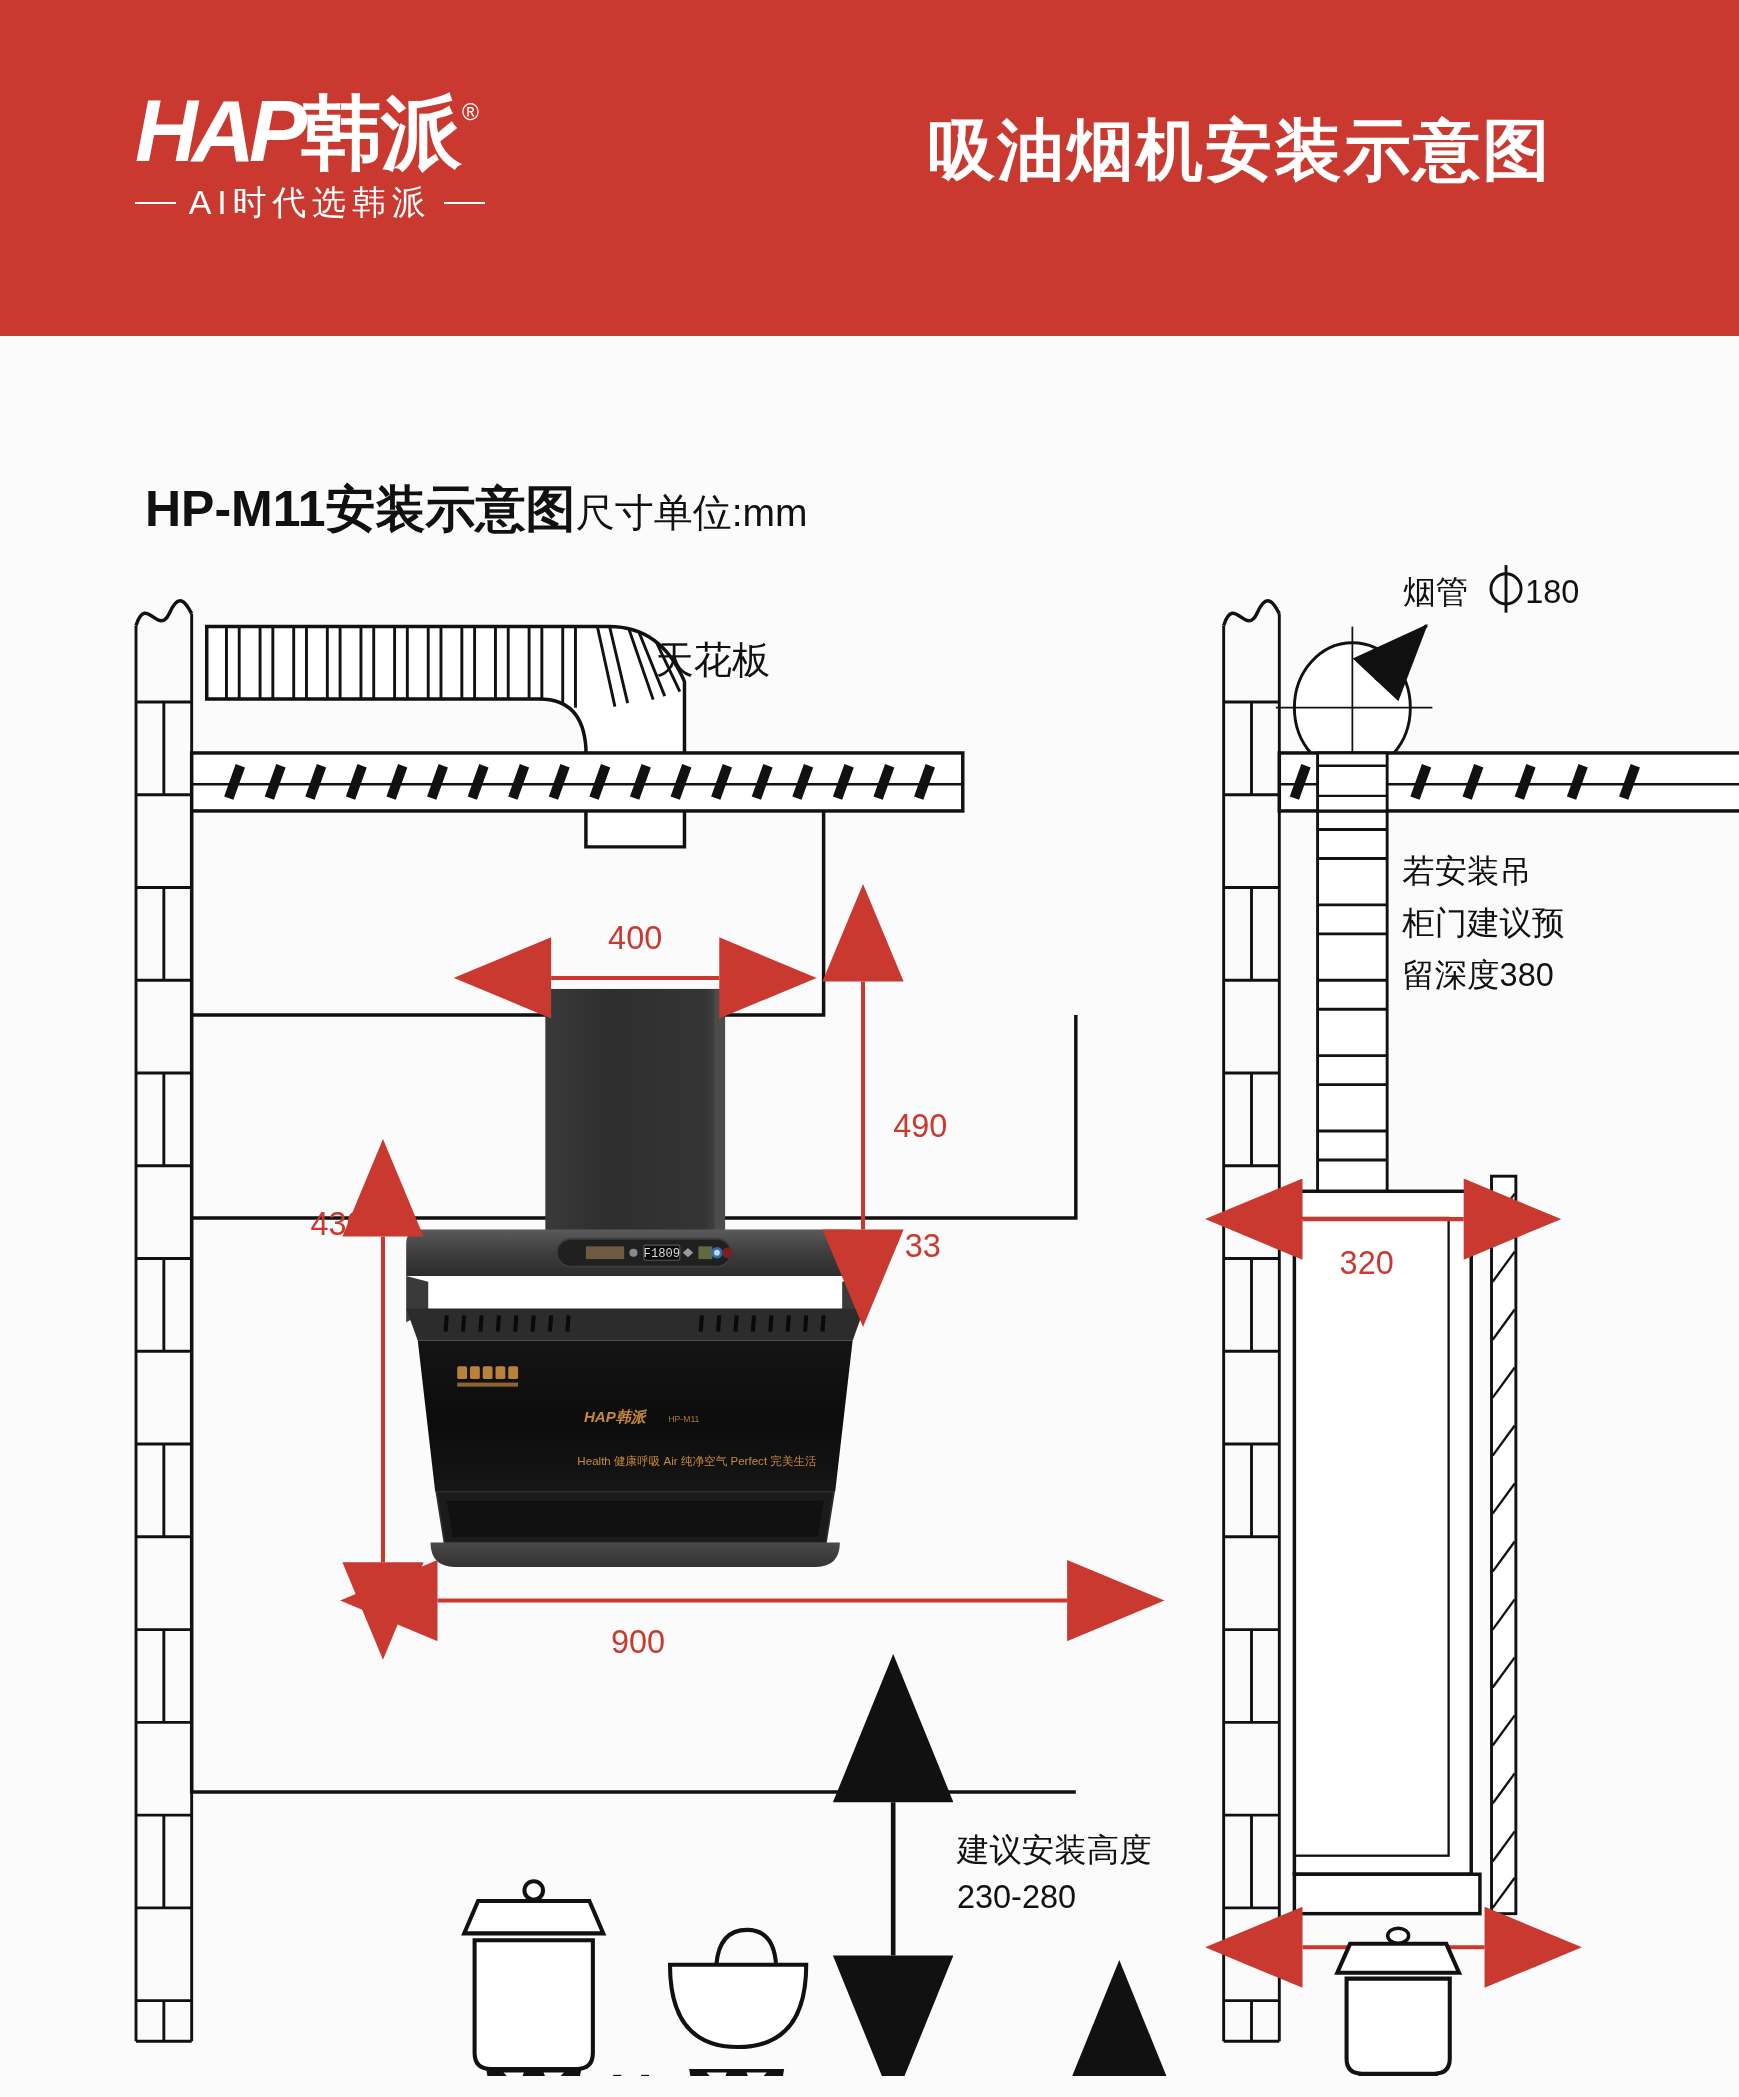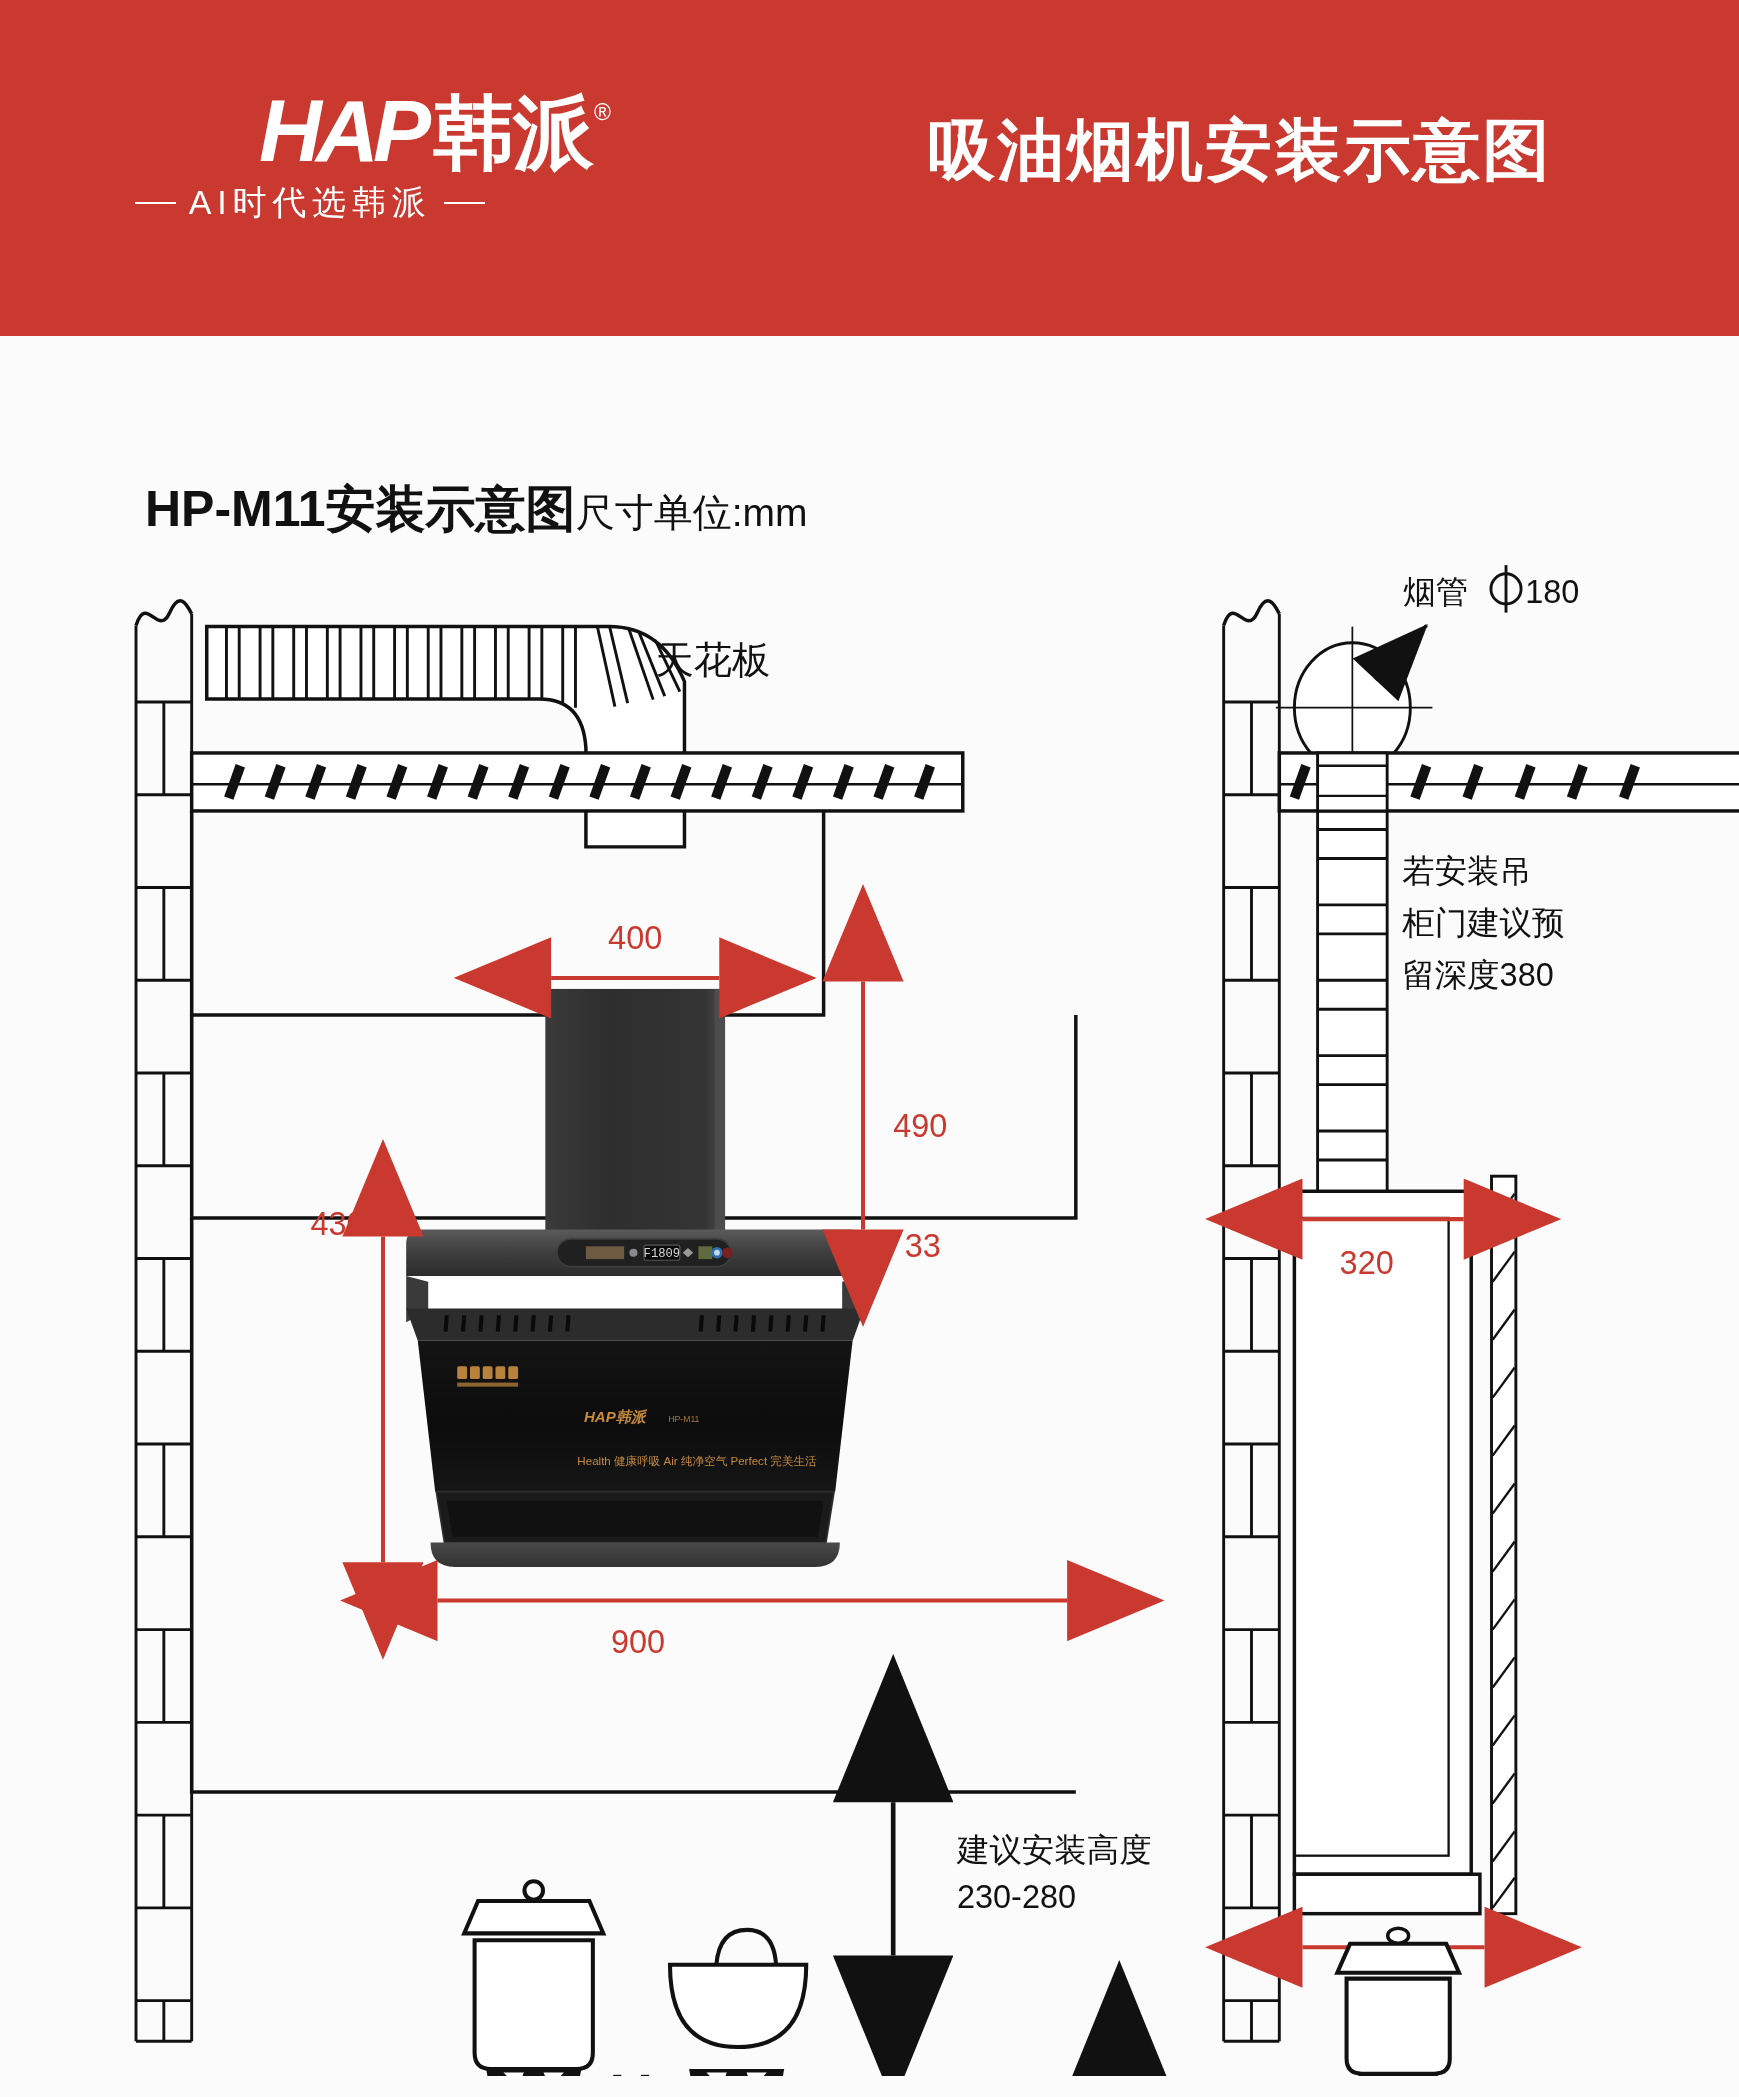--- a/index.html
+++ b/index.html
@@ -2,24 +2,24 @@
 <html style="font-size:9.3px"><head>
 <meta charset="utf-8">
 <style>
   html,body{margin:0;padding:0;background:#ffffff;}
   body{width:1740px;height:2097px;font-family:"Liberation Sans","DejaVu Sans",sans-serif;overflow:hidden;}
   .page{position:relative;width:1740px;height:2097px;background:#fbfbfb;}
 
   
   .banner{position:absolute;left:0;top:0;width:1740px;height:336px;background:#c9392f;}
   .logo-wrap{position:absolute;left:135px;top:87px;width:476px;}
-  .logo-row{display:flex;align-items:flex-end;color:#fff;justify-content:flex-end;}
+  .logo-row{display:flex;align-items:flex-end;color:#fff;}
   .logo-hap{font-size:87px;font-weight:bold;font-style:italic;letter-spacing:-5.8px;line-height:1;
             font-family:"Liberation Sans",sans-serif;}
-  .logo-cn{font-size:81px;font-weight:bold;line-height:1;margin-left:8px;letter-spacing:-1.2px;}
+  .logo-cn{font-size:81px;font-weight:bold;line-height:1;margin-left:0;letter-spacing:-1.2px;}
   .logo-reg{font-size:23px;vertical-align:super;line-height:1;margin-left:1.2px;position:relative;top:-50px;}
   .tagline{display:flex;align-items:center;color:#fff;margin-top:6px;}
   .tag-dash{display:inline-block;width:41px;height:2.9px;background:#fff;}
   .tag-text{font-size:34px;letter-spacing:5.8px;margin:0 12.8px;white-space:nowrap;}
   .banner-title{position:absolute;left:928px;top:105px;color:#fff;font-size:67px;font-weight:bold;
                 letter-spacing:2.3px;white-space:nowrap;}
 
   
   .subtitle{position:absolute;left:145px;top:452px;display:flex;align-items:baseline;color:#111;}
   .sub-main{font-size:50px;font-weight:bold;letter-spacing:0px;white-space:nowrap;margin-top:24px;}

